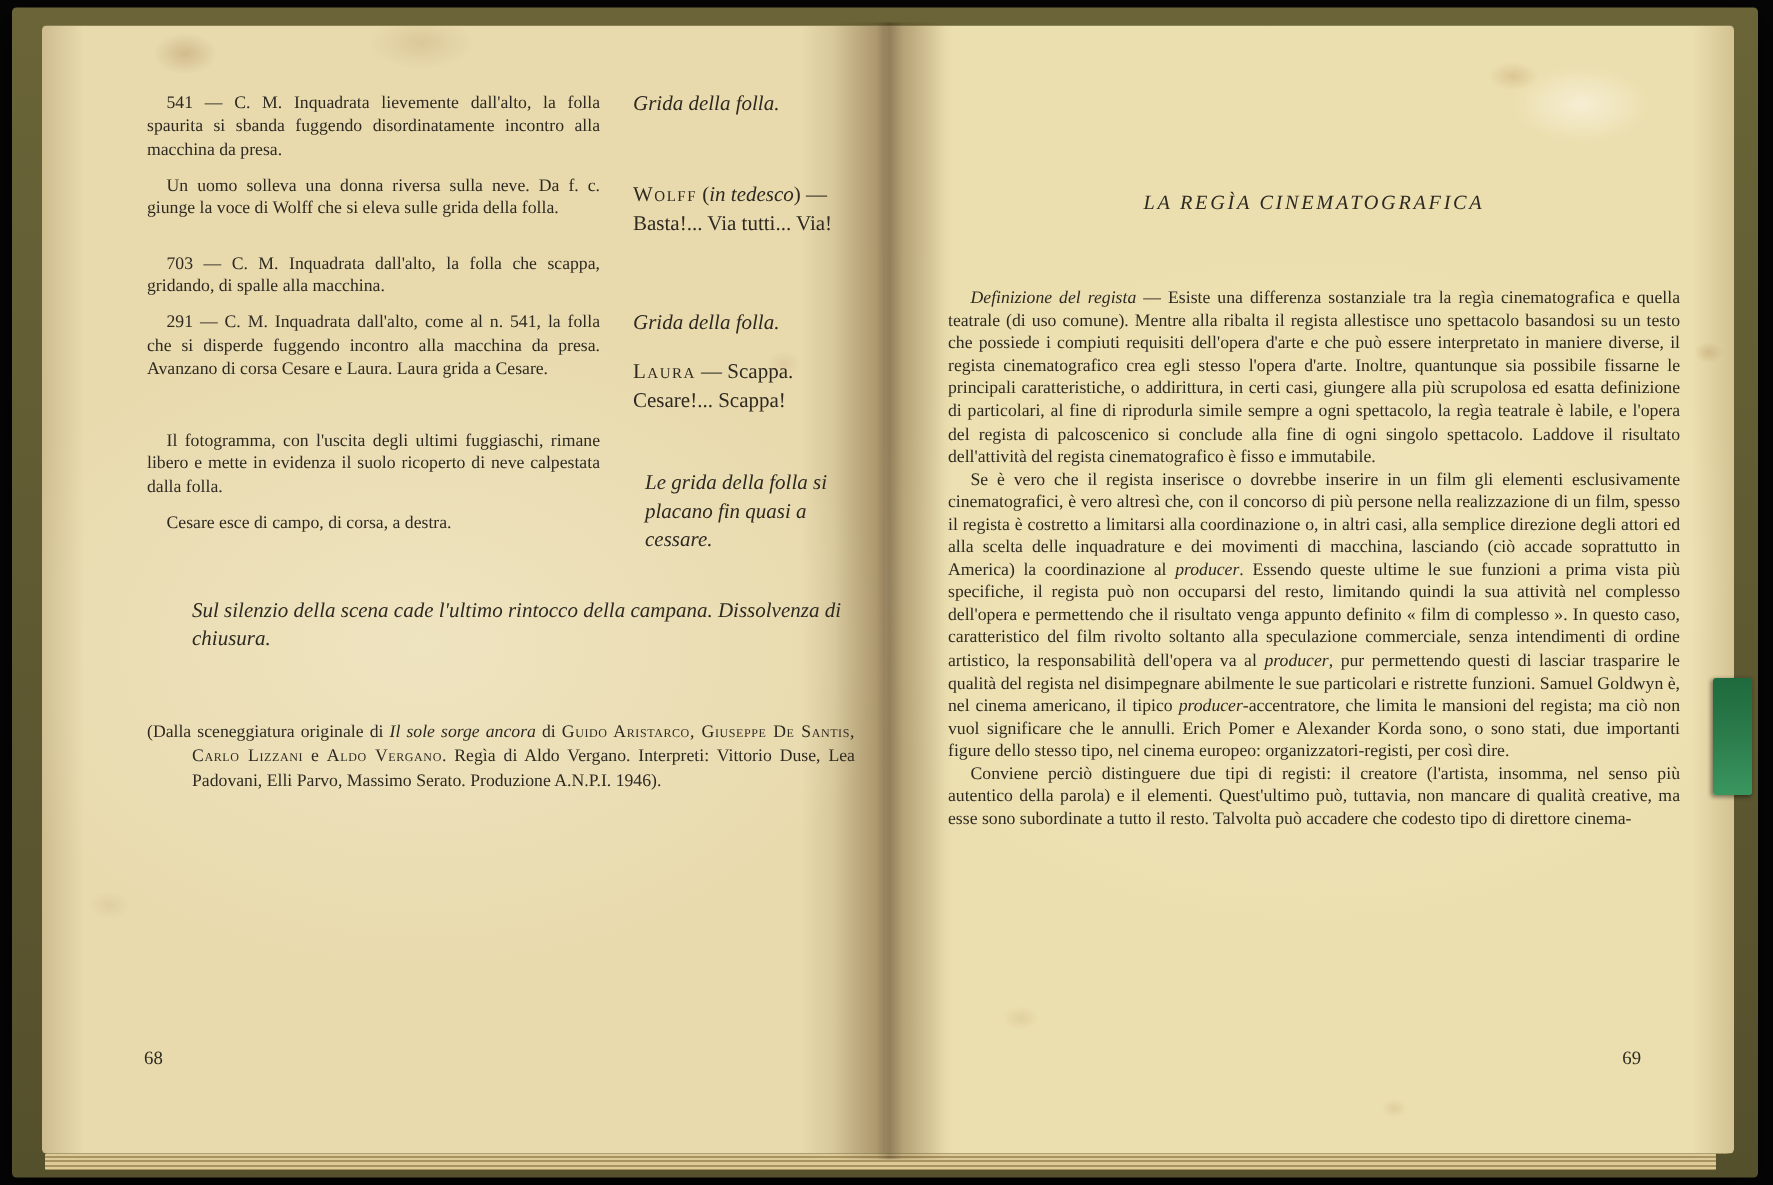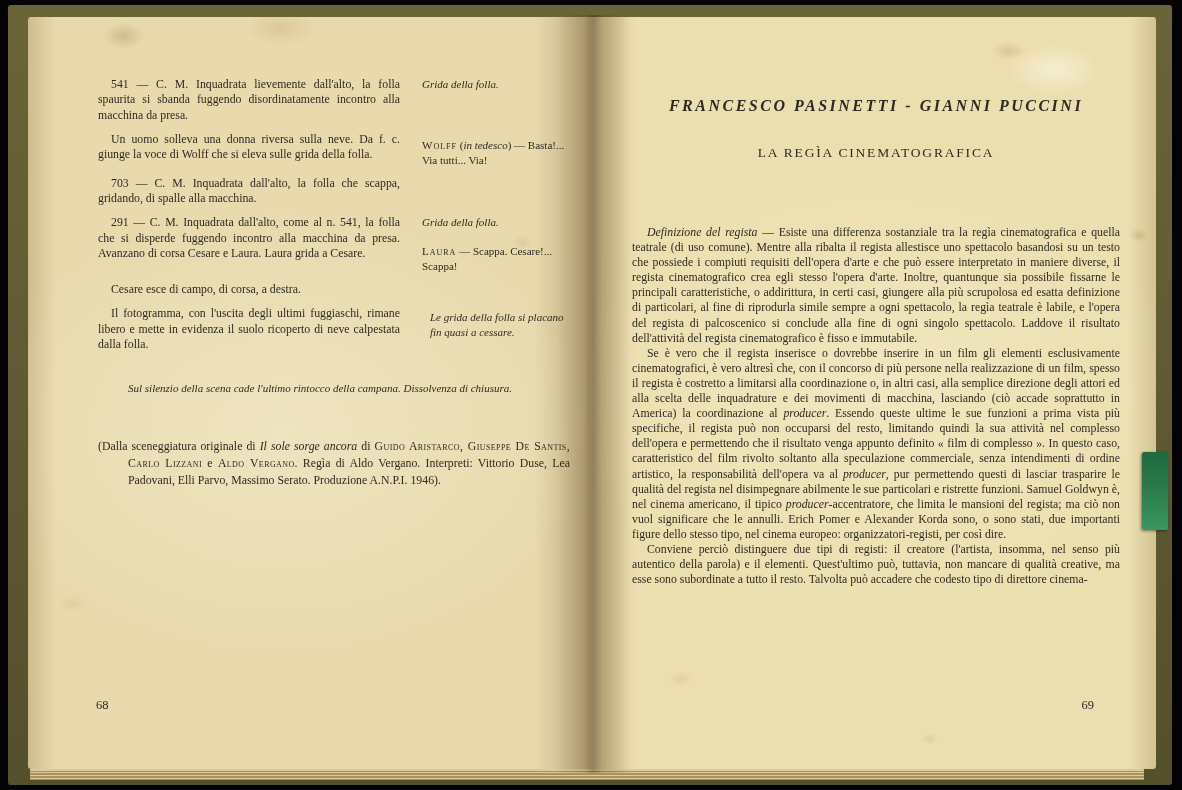--- a/index.html
+++ b/index.html
@@ -61,29 +61,29 @@
     pointer-events: none;
   }
   .bookmark {
     position: absolute; right: 4px; top: 447px; width: 26px; height: 78px;
     background: linear-gradient(to bottom, #1e6a3e 0%, var(--bookmark, #2a7a4a) 45%, #3a965f 100%);
     border-radius: 2px;
     box-shadow: -1px 1px 3px rgba(0,0,0,0.45);
   }
 
   
-  .lp-content { position: absolute; left: 70px; top: 60px; width: 472px; }
+  .lp-content { position: absolute; left: 70px; top: 44px; width: 472px; }
   .lp-row { display: flex; align-items: flex-start; }
   .lp-main { flex: 0 0 302px; width: 302px; }
   .lp-notes { flex: 1; padding-left: 22px; }
   .script-p {
     margin: 0 0 9px; font-size: 11.8px; line-height: 1.3;
     text-align: justify; text-indent: 13px;
   }
-  .note { margin: 0 0 8px; font-size: 11px; line-height: 1.35; }
+  .note { margin: 0 0 8px; font-size: 14px; line-height: 1.35; }
   .note.shift { padding-left: 8px; }
   .mt6  { margin-top: 6px; }
   .mt14 { margin-top: 14px; }
   .mt20 { margin-top: 20px; }
   .mt28 { margin-top: 28px; }
   .credit {
     margin: 34px 0 0; width: 472px;
     font-size: 11.8px; line-height: 1.42; text-align: justify;
     padding-left: 30px; text-indent: -30px;
   }
@@ -91,24 +91,24 @@
   .pn-left  { left: 68px;  bottom: 56px; }
   .pn-right { right: 62px; bottom: 56px; }
 
   
   .rp-content { position: absolute; left: 42px; top: 80px; width: 488px; }
   .authors {
     text-align: center; font-style: italic; font-weight: bold;
     font-size: 16px; letter-spacing: 2.5px; white-space: nowrap;
   }
   .chapter-title {
-    text-align: center; 
+    text-align: center; font-style: italic;
     font-size: 13.5px; letter-spacing: 1.8px; margin-top: 30px;
   }
-  .rp-body { margin-top: 64px; }
+  .rp-body { margin-top: 48px; }
   .body-p {
     margin: 0; font-size: 11.8px; line-height: 1.28;
     text-align: justify; text-indent: 15px;
   }
 
   .seg-i  { font-style: italic; }
   .seg-sc { font-variant: small-caps; letter-spacing: 0.4px; }
   .note .seg-sc { letter-spacing: 1px; }
 </style>
 </head>
@@ -151,43 +151,42 @@
           <p class="script-p">291 — C. M. Inquadrata dall'alto, come al n. 541, la folla che si disperde fuggendo incontro alla macchina da presa. Avanzano di corsa Cesare e Laura. Laura grida a Cesare.</p>
         </div>
         <div class="lp-notes">
           <p class="note"><span class="seg-i">Grida della folla.</span></p>
           <p class="note mt14"><span class="seg-sc">Laura</span><span> — Scappa. Cesare!... Scappa!</span></p>
         </div>
       </div>
 
       <div class="lp-row">
         <div class="lp-main">
+          <p class="script-p">Il fotogramma, con l'uscita degli ultimi fuggiaschi, rimane libero e mette in evidenza il suolo ricoperto di neve calpestata dalla folla.</p>
           <p class="script-p">Cesare esce di campo, di corsa, a destra.</p>
-          <p class="script-p">Il fotogramma, con l'uscita degli ultimi fuggiaschi, rimane libero e mette in evidenza il suolo ricoperto di neve calpestata dalla folla.</p>
         </div>
         <div class="lp-notes">
           <p class="note shift mt28"><span class="seg-i">Le grida della folla si placano fin quasi a cessare.</span></p>
         </div>
       </div>
 
       <div class="lp-row">
         <div class="lp-notes">
           <p class="note shift mt20"><span class="seg-i">Sul silenzio della scena cade l'ultimo rintocco della campana. Dissolvenza di chiusura.</span></p>
         </div>
       </div>
 
       <p class="credit"><span>(Dalla sceneggiatura originale di </span><span class="seg-i">Il sole sorge ancora</span><span> di </span><span class="seg-sc">Guido Aristarco, Giuseppe De Santis, Carlo Lizzani</span><span> e </span><span class="seg-sc">Aldo Vergano</span><span>. Regìa di Aldo Vergano. Interpreti: Vittorio Duse, Lea Padovani, Elli Parvo, Massimo Serato. Produzione A.N.P.I. 1946).</span></p>
     </div>
 
     <div class="pagenum pn-left">68</div>
   </div>
 
   <div class="page page-right">
     <div class="rp-content">
-      <div class="authors">FRANCESCO PASINETTI - GIANNI PUCCINI</div>
       <div class="chapter-title">LA REGÌA CINEMATOGRAFICA</div>
       <div class="rp-body">
         <p class="body-p"><span class="seg-i">Definizione del regista</span><span> — Esiste una differenza sostanziale tra la regìa cinematografica e quella teatrale (di uso comune). Mentre alla ribalta il regista allestisce uno spettacolo basandosi su un testo che possiede i compiuti requisiti dell'opera d'arte e che può essere interpretato in maniere diverse, il regista cinematografico crea egli stesso l'opera d'arte. Inoltre, quantunque sia possibile fissarne le principali caratteristiche, o addirittura, in certi casi, giungere alla più scrupolosa ed esatta definizione di particolari, al fine di riprodurla simile sempre a ogni spettacolo, la regìa teatrale è labile, e l'opera del regista di palcoscenico si conclude alla fine di ogni singolo spettacolo. Laddove il risultato dell'attività del regista cinematografico è fisso e immutabile.</span></p>
         <p class="body-p"><span>Se è vero che il regista inserisce o dovrebbe inserire in un film gli elementi esclusivamente cinematografici, è vero altresì che, con il concorso di più persone nella realizzazione di un film, spesso il regista è costretto a limitarsi alla coordinazione o, in altri casi, alla semplice direzione degli attori ed alla scelta delle inquadrature e dei movimenti di macchina, lasciando (ciò accade soprattutto in America) la coordinazione al </span><span class="seg-i">producer</span><span>. Essendo queste ultime le sue funzioni a prima vista più specifiche, il regista può non occuparsi del resto, limitando quindi la sua attività nel complesso dell'opera e permettendo che il risultato venga appunto definito « film di complesso ». In questo caso, caratteristico del film rivolto soltanto alla speculazione commerciale, senza intendimenti di ordine artistico, la responsabilità dell'opera va al </span><span class="seg-i">producer</span><span>, pur permettendo questi di lasciar trasparire le qualità del regista nel disimpegnare abilmente le sue particolari e ristrette funzioni. Samuel Goldwyn è, nel cinema americano, il tipico </span><span class="seg-i">producer</span><span>-accentratore, che limita le mansioni del regista; ma ciò non vuol significare che le annulli. Erich Pomer e Alexander Korda sono, o sono stati, due importanti figure dello stesso tipo, nel cinema europeo: organizzatori-registi, per così dire.</span></p>
         <p class="body-p"><span>Conviene perciò distinguere due tipi di registi: il creatore (l'artista, insomma, nel senso più autentico della parola) e il elementi. Quest'ultimo può, tuttavia, non mancare di qualità creative, ma esse sono subordinate a tutto il resto. Talvolta può accadere che codesto tipo di direttore cinema-</span></p>
       </div>
     </div>
 
     <div class="pagenum pn-right">69</div>
   </div>

